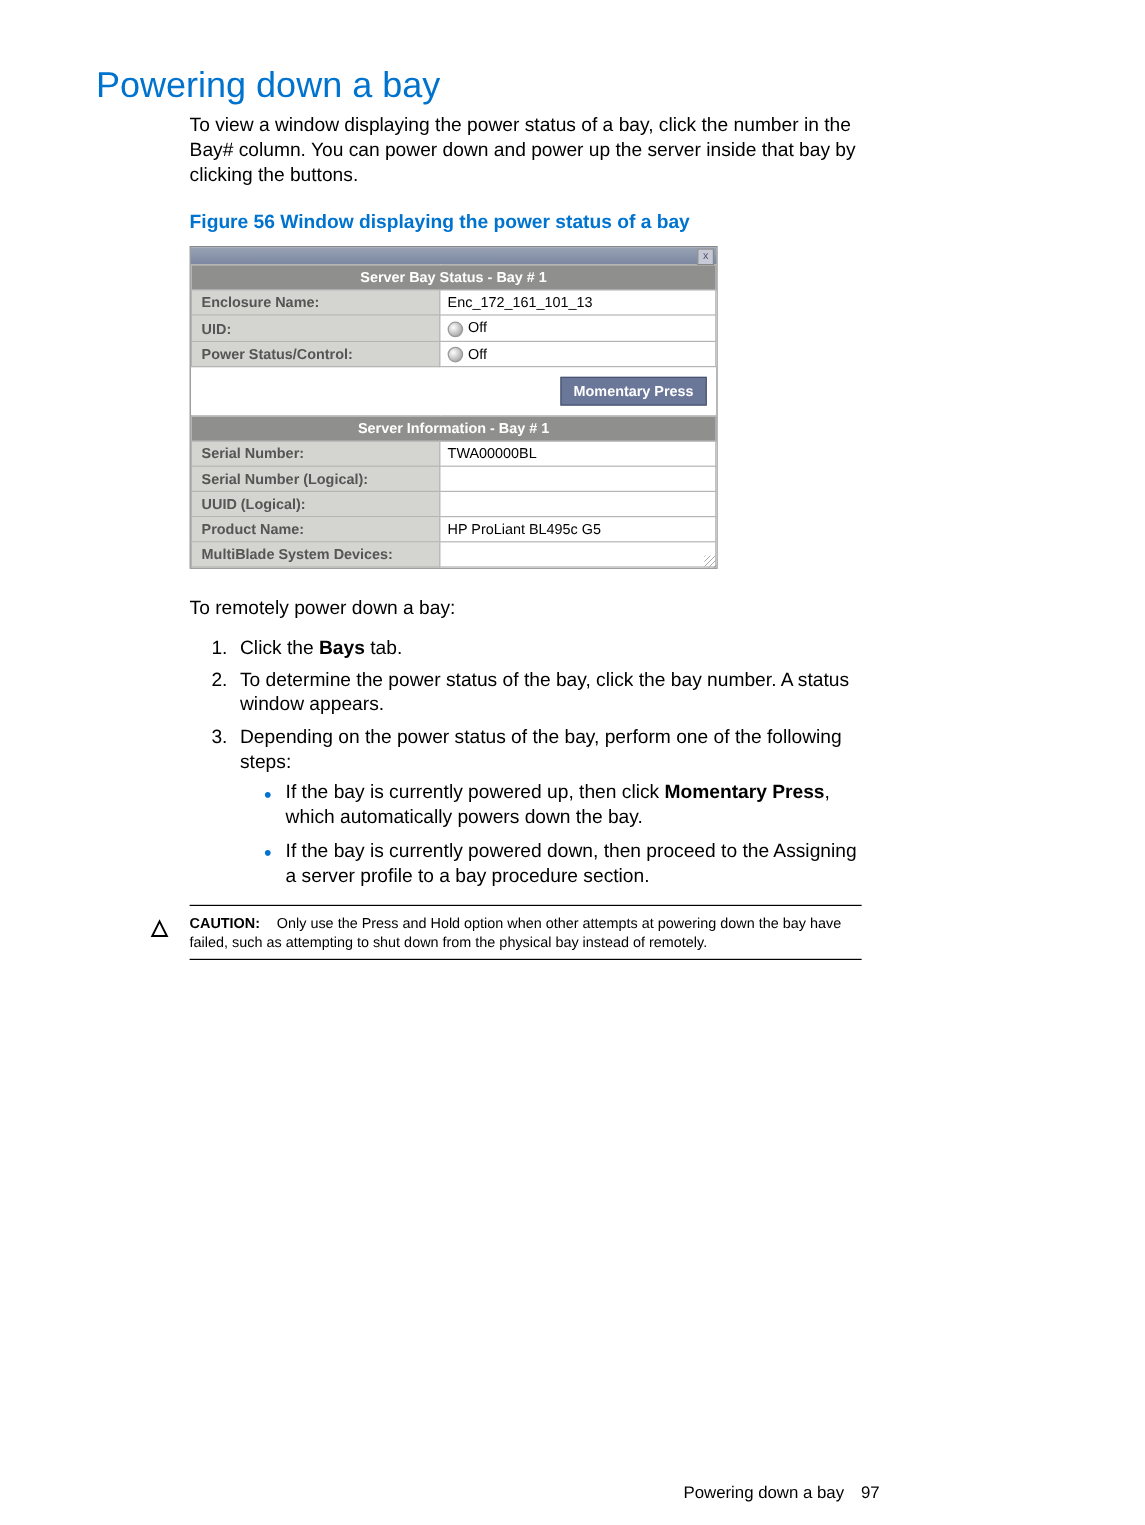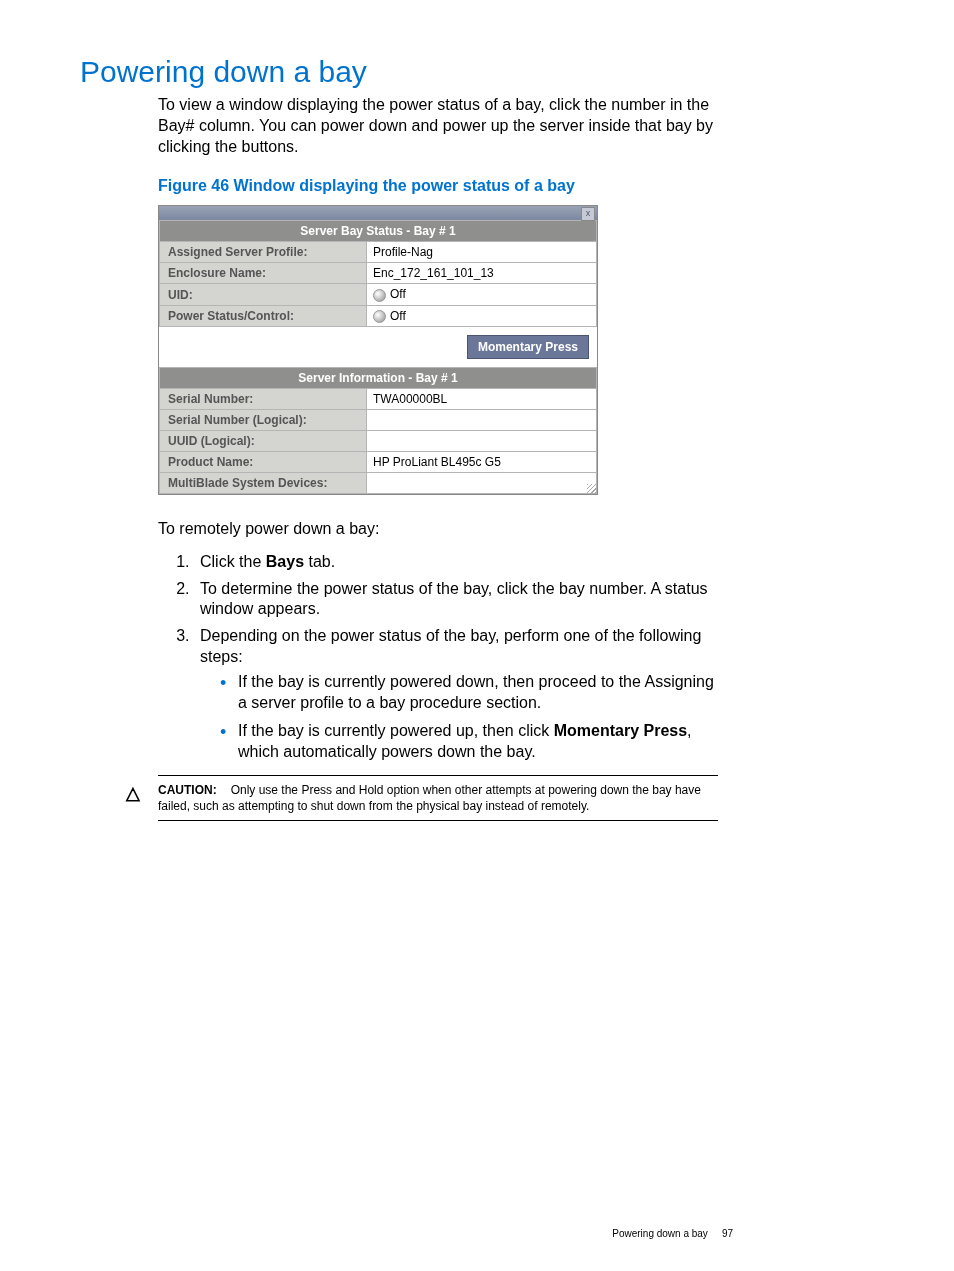--- a/index.html
+++ b/index.html
@@ -26,47 +26,43 @@
   ul{list-style:none;margin:4px 0 6px 0;padding-left:38px;}
   ul>li{position:relative;padding-left:0;margin-bottom:8px;font-size:16px;line-height:1.3;}
   ul>li::before{content:"•";color:#0073cf;position:absolute;left:-18px;top:0;font-size:18px;}
   b{font-weight:700;}
   
   .caution-wrap{margin:10px 0 0 78px;margin-right:15px;border-top:1px solid #000;border-bottom:1px solid #000;padding:6px 0;position:relative;}
   .caution-icon{position:absolute;left:-32px;top:6px;font-size:18px;font-weight:700;}
   .caution-wrap p{margin:0;font-size:12px;line-height:1.35;}
   .caution-lead{font-weight:700;margin-right:14px;}
   
-  .footer{position:absolute;bottom:32px;right:55px;font-size:10px;margin-left:40px;}
+  .footer{position:absolute;bottom:20px;right:55px;font-size:14px;margin-left:40px;}
   .footer .pn{margin-left:14px;}
 </style>
 </head>
 <body>
 
 <div class="page">
   <h1>Powering down a bay</h1>
 
   <div class="body-indent">
     <p>To view a window displaying the power status of a bay, click the number in the Bay# column. You can power down and power up the server inside that bay by clicking the buttons.</p>
 
-    <div class="fig-cap">Figure 46 Window displaying the power status of a bay</div>
+    <div class="fig-cap">Figure 56 Window displaying the power status of a bay</div>
 
     <div class="dlg">
       <div class="dlg-top">
         <span class="dlg-x">x</span>
       </div>
       <table class="tbl">
         <tbody>
             <tr>
               <th colspan="2">Server Bay Status - Bay # 1</th>
             </tr>
-        <tr>
-          <td class="lab">Assigned Server Profile:</td>
-          <td class="val">Profile-Nag</td>
-        </tr>
         <tr>
           <td class="lab">Enclosure Name:</td>
           <td class="val">Enc_172_161_101_13</td>
         </tr>
         <tr>
           <td class="lab">UID:</td>
           <td class="val"><span class="led"></span><span>Off</span></td>
         </tr>
         <tr>
           <td class="lab">Power Status/Control:</td>
@@ -107,22 +103,22 @@
       <div class="resize"></div>
     </div>
 
     <p>To remotely power down a bay:</p>
 
     <ol>
       <li><span>Click the </span><b>Bays</b><span> tab.</span></li>
       <li>To determine the power status of the bay, click the bay number. A status window appears.</li>
       <li><span>Depending on the power status of the bay, perform one of the following steps:</span>
         <ul>
+          <li><span>If the bay is currently powered up, then click </span><b>Momentary Press</b><span>, which automatically powers down the bay.</span></li>
           <li>If the bay is currently powered down, then proceed to the Assigning a server profile to a bay procedure section.</li>
-          <li><span>If the bay is currently powered up, then click </span><b>Momentary Press</b><span>, which automatically powers down the bay.</span></li>
         </ul>
       </li>
     </ol>
   </div>
 
   <div class="caution-wrap">
     <span class="caution-icon">△</span>
     <p><span class="caution-lead">CAUTION:</span><span>Only use the Press and Hold option when other attempts at powering down the bay have failed, such as attempting to shut down from the physical bay instead of remotely.</span></p>
   </div>
 

